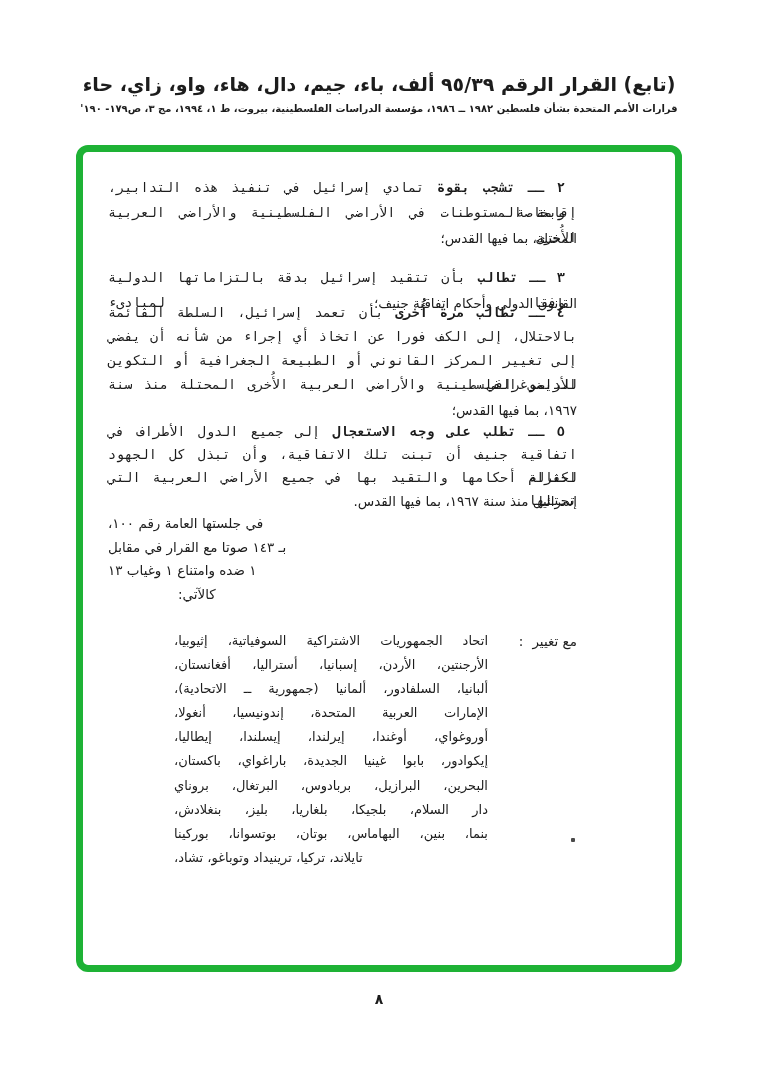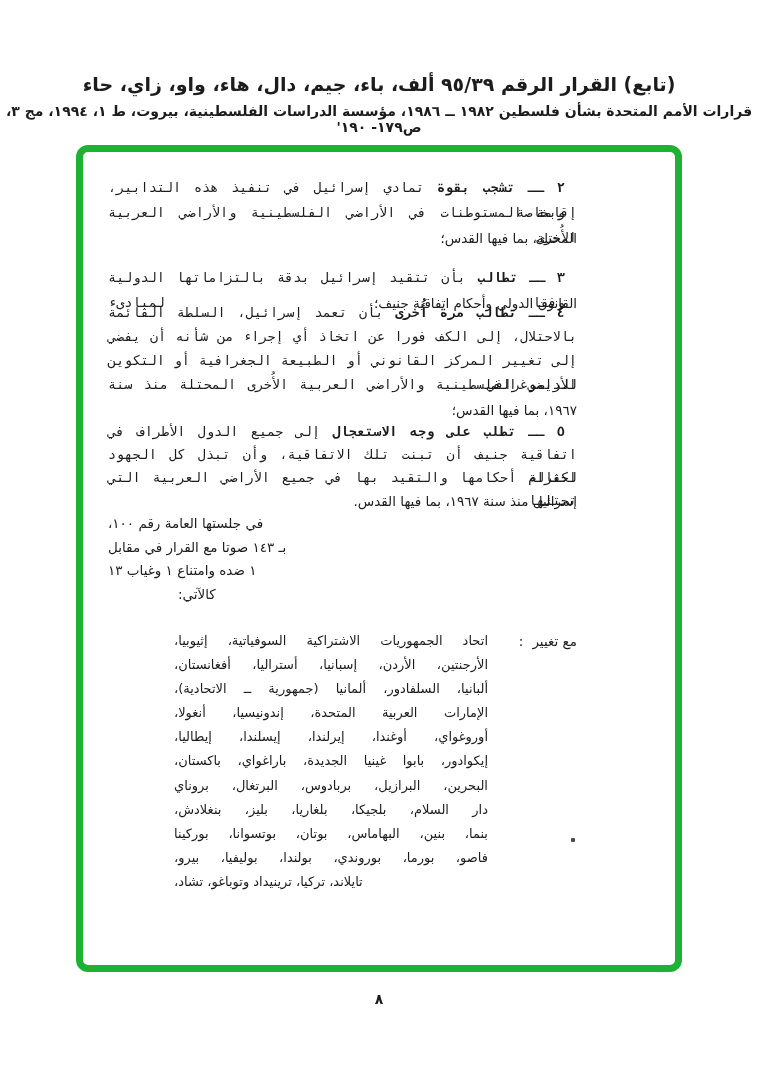--- a/index.html
+++ b/index.html
@@ -15,21 +15,21 @@
 
   
   .doc-title {
     position: absolute; top: 73px; left: 0; right: 0;
     text-align: center; direction: rtl;
     font-size: 19px; font-weight: bold; letter-spacing: 0;
   }
   .doc-source {
     position: absolute; top: 103px; left: 0; right: 0;
     text-align: center; direction: rtl;
-    font-size: 14px; font-weight: bold;
+    font-size: 10px; font-weight: bold;
   }
 
   
   .frame {
     position: absolute;
     left: 76px; top: 145px;
     width: 592px; height: 813px;
     border: 7px solid #1eb235;
     border-radius: 12px;
     background: transparent;
@@ -142,21 +142,20 @@
       <div class="country-lines">
         <span class="ln cl">اتحاد الجمهوريات الاشتراكية السوفياتية، إثيوبيا،</span>
         <span class="ln cl">الأرجنتين، الأردن، إسبانيا، أستراليا، أفغانستان،</span>
         <span class="ln cl">ألبانيا، السلفادور، ألمانيا (جمهورية ــ الاتحادية)،</span>
         <span class="ln cl">الإمارات العربية المتحدة، إندونيسيا، أنغولا،</span>
         <span class="ln cl">أوروغواي، أوغندا، إيرلندا، إيسلندا، إيطاليا،</span>
         <span class="ln cl">إيكوادور، بابوا غينيا الجديدة، باراغواي، باكستان،</span>
         <span class="ln cl">البحرين، البرازيل، بربادوس، البرتغال، بروناي</span>
         <span class="ln cl">دار السلام، بلجيكا، بلغاريا، بليز، بنغلادش،</span>
         <span class="ln cl">بنما، بنين، البهاماس، بوتان، بوتسوانا، بوركينا</span>
-        <span class="ln cl">فاصو، بورما، بوروندي، بولندا، بوليفيا، بيرو،</span>
         <span class="ln cl-last">تايلاند، تركيا، ترينيداد وتوباغو، تشاد،</span>
       </div>
     </div>
 
   </div>
 
   <div class="ink-dot"></div>
 
   <div class="page-number">٨</div>
 

